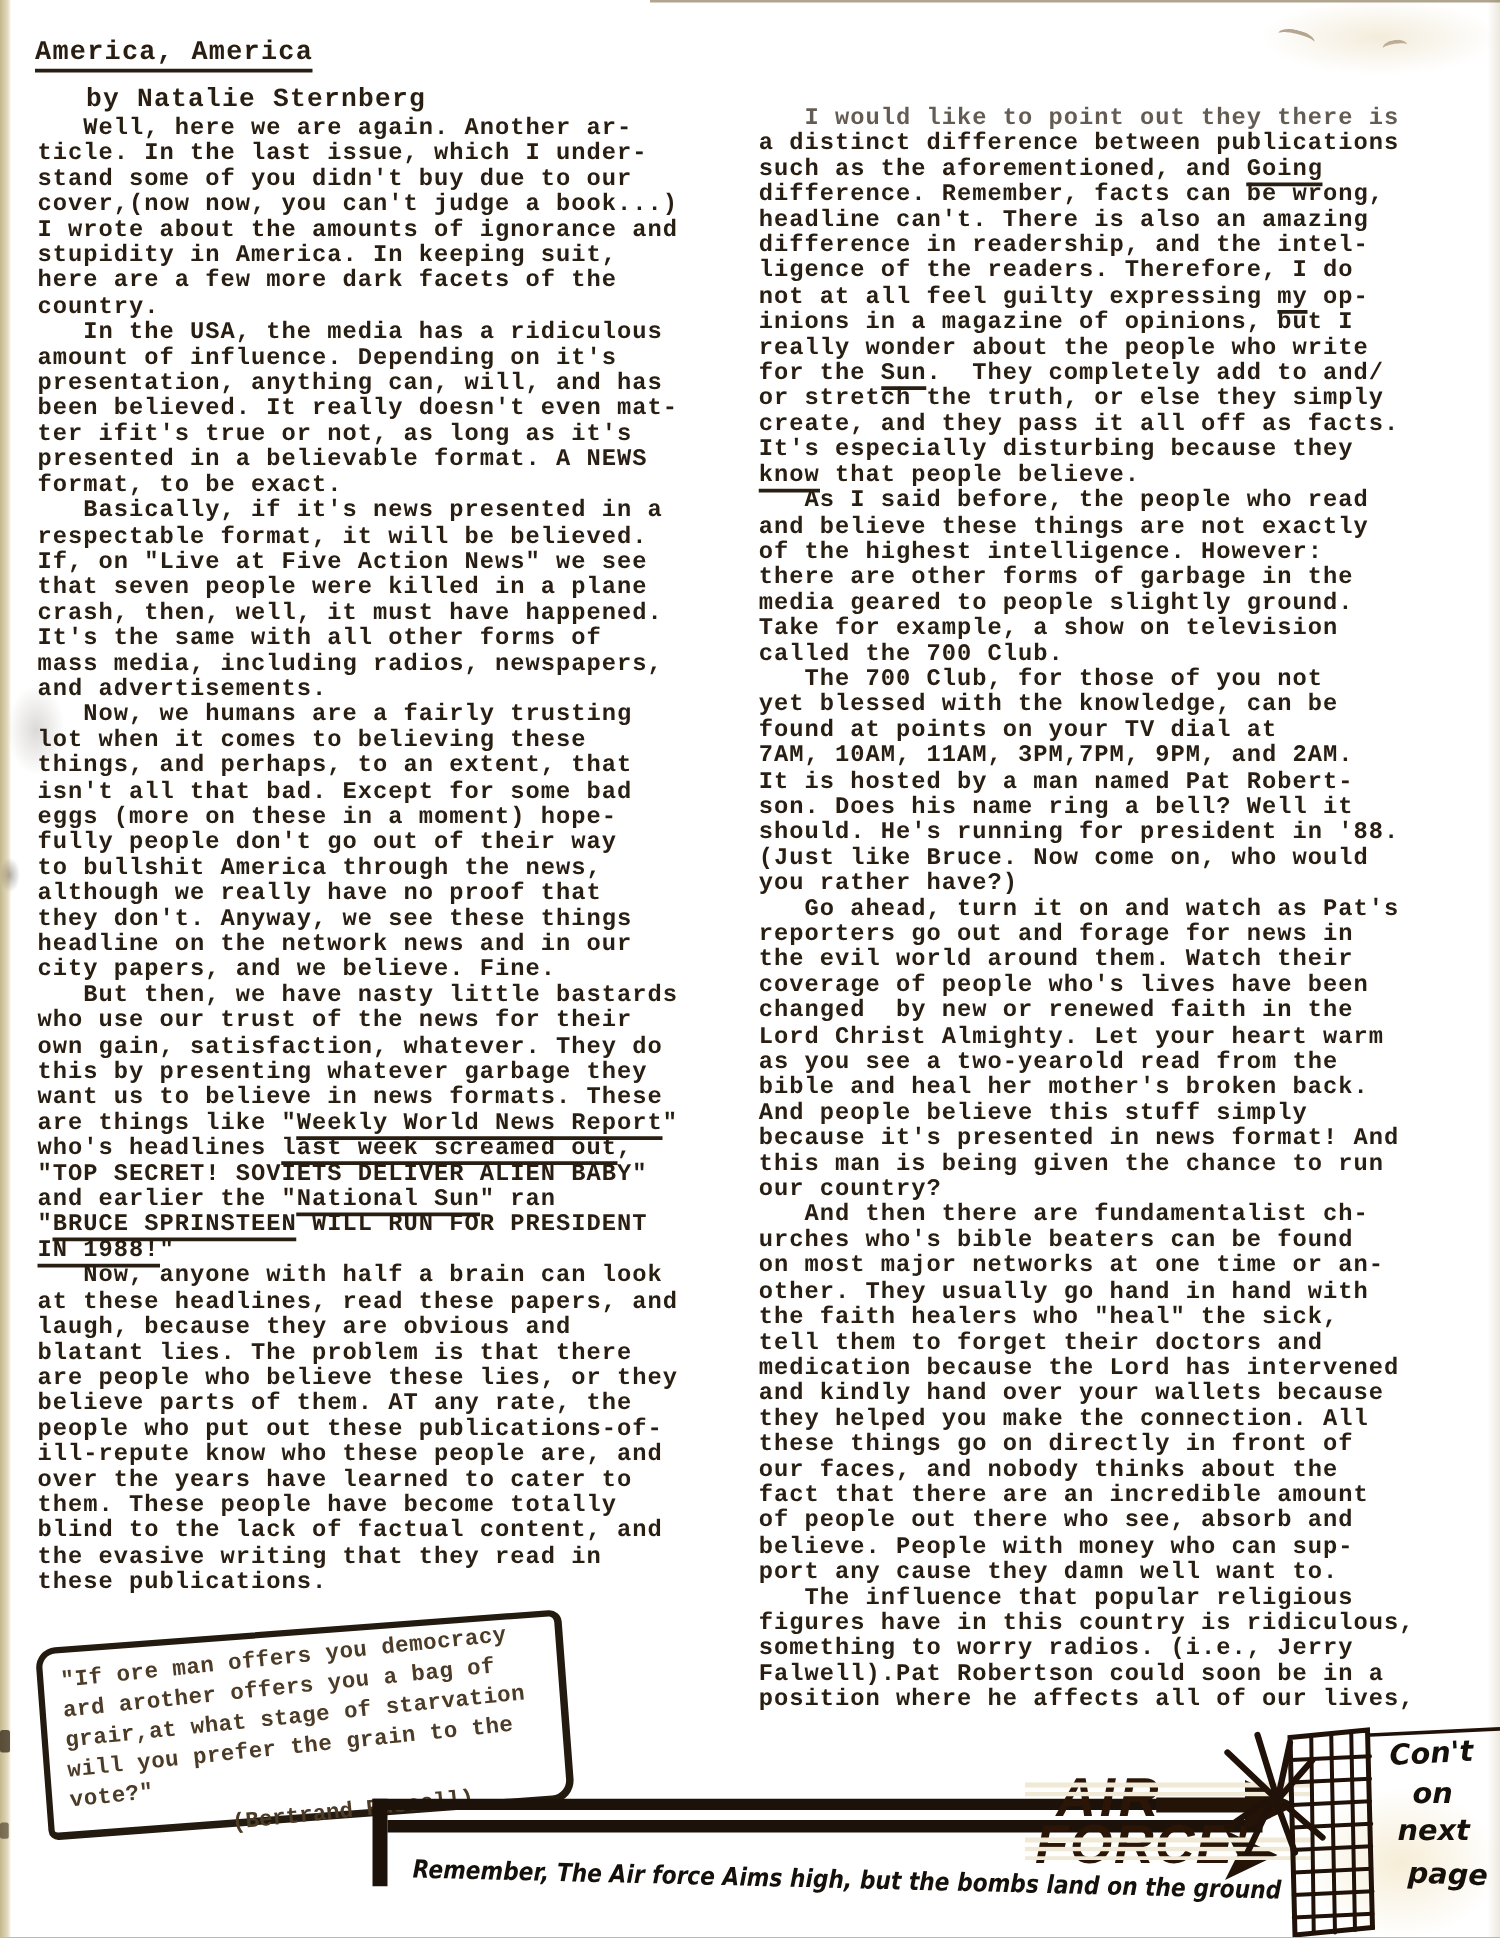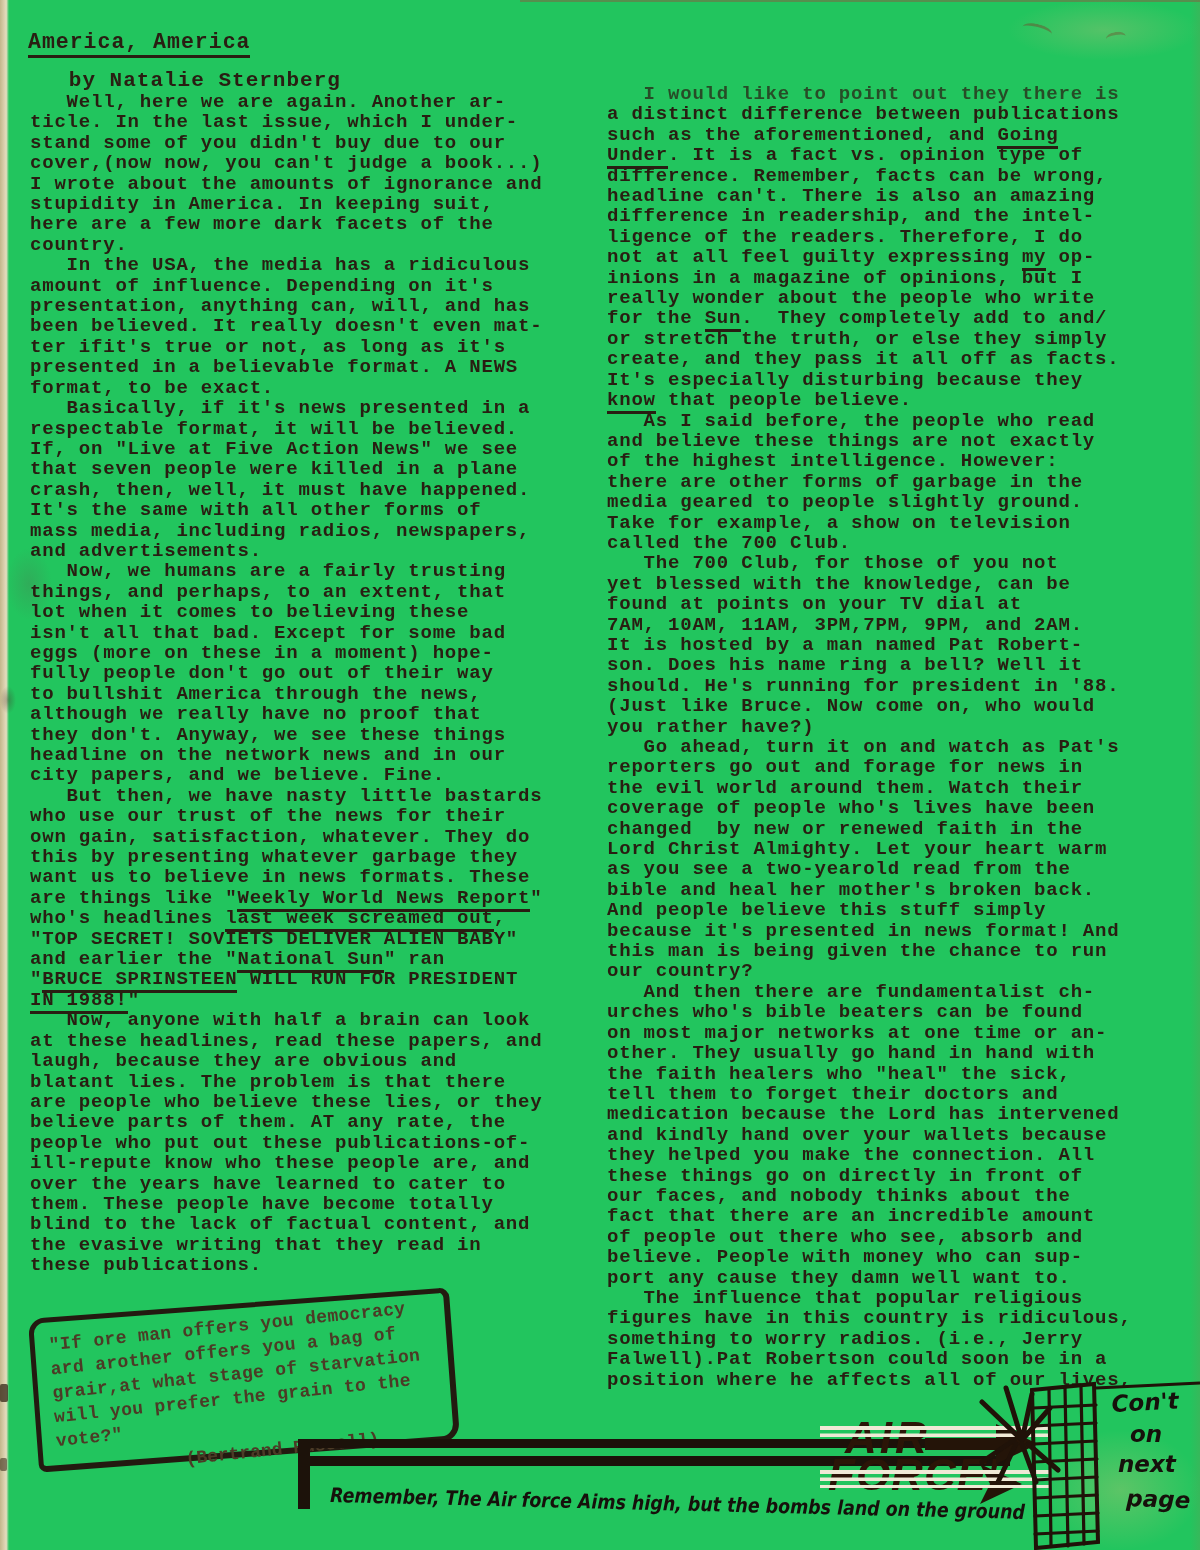--- a/index.html
+++ b/index.html
@@ -1,16 +1,16 @@
 <!DOCTYPE html>
 <html><head>
 <meta charset="utf-8">
 <style>
   html,body{margin:0;padding:0;background:#8a8272;}
-  .page{position:relative;width:1200px;height:1550px;background:#22c55e;overflow:hidden;
+  .page{position:relative;width:1200px;height:1550px;background:#ffffff;overflow:hidden;
         font-family:"Liberation Mono",monospace;color:#291e12;}
   
   .edge-left{position:absolute;left:0;top:0;width:9px;height:100%;
              background:linear-gradient(90deg,#c3b78c,#e5dcbf 70%,rgba(229,220,191,0));}
   .edge-right{position:absolute;right:0;top:0;width:10px;height:100%;
               background:linear-gradient(270deg,rgba(150,125,75,.18),rgba(150,125,75,0));}
   .top-line{position:absolute;left:520px;top:0;width:680px;height:2px;background:#7c6a45;opacity:.6;}
   .warm-corner{position:absolute;right:0;bottom:0;width:440px;height:400px;
                background:radial-gradient(closest-side at 82% 85%,rgba(226,196,122,.30),rgba(226,196,122,0));}
   .warm-top{position:absolute;right:0;top:0;width:320px;height:150px;
@@ -95,22 +95,22 @@
         <div class="tl">respectable format, it will be believed.</div>
         <div class="tl">If, on "Live at Five Action News" we see</div>
         <div class="tl">that seven people were killed in a plane</div>
         <div class="tl">crash, then, well, it must have happened.</div>
         <div class="tl">It's the same with all other forms of</div>
         <div class="tl">mass media, including radios, newspapers,</div>
         <div class="tl">and advertisements.</div>
       </div>
       <div class="para">
         <div class="tl">   Now, we humans are a fairly trusting</div>
+        <div class="tl">lot when it comes to believing these</div>
         <div class="tl">things, and perhaps, to an extent, that</div>
-        <div class="tl">lot when it comes to believing these</div>
         <div class="tl">isn't all that bad. Except for some bad</div>
         <div class="tl">eggs (more on these in a moment) hope-</div>
         <div class="tl">fully people don't go out of their way</div>
         <div class="tl">to bullshit America through the news,</div>
         <div class="tl">although we really have no proof that</div>
         <div class="tl">they don't. Anyway, we see these things</div>
         <div class="tl">headline on the network news and in our</div>
         <div class="tl">city papers, and we believe. Fine.</div>
       </div>
       <div class="para">
@@ -140,21 +140,20 @@
         <div class="tl">blind to the lack of factual content, and</div>
         <div class="tl">the evasive writing that they read in</div>
         <div class="tl">these publications.</div>
       </div>
     </div>
   <div id="right-col">
       <div class="para">
         <div class="tl">   I would like to point out they there is</div>
         <div class="tl">a distinct difference between publications</div>
         <div class="tl">such as the aforementioned, and <span class="u">Going</span></div>
-        <div class="tl"><span class="u">Under</span>. It is a fact vs. opinion type of</div>
         <div class="tl">difference. Remember, facts can be wrong,</div>
         <div class="tl">headline can't. There is also an amazing</div>
         <div class="tl">difference in readership, and the intel-</div>
         <div class="tl">ligence of the readers. Therefore, I do</div>
         <div class="tl">not at all feel guilty expressing <span class="u">my</span> op-</div>
         <div class="tl">inions in a magazine of opinions, but I</div>
         <div class="tl">really wonder about the people who write</div>
         <div class="tl">for the <span class="u">Sun</span>.  They completely add to and/</div>
         <div class="tl">or stretch the truth, or else they simply</div>
         <div class="tl">create, and they pass it all off as facts.</div>

